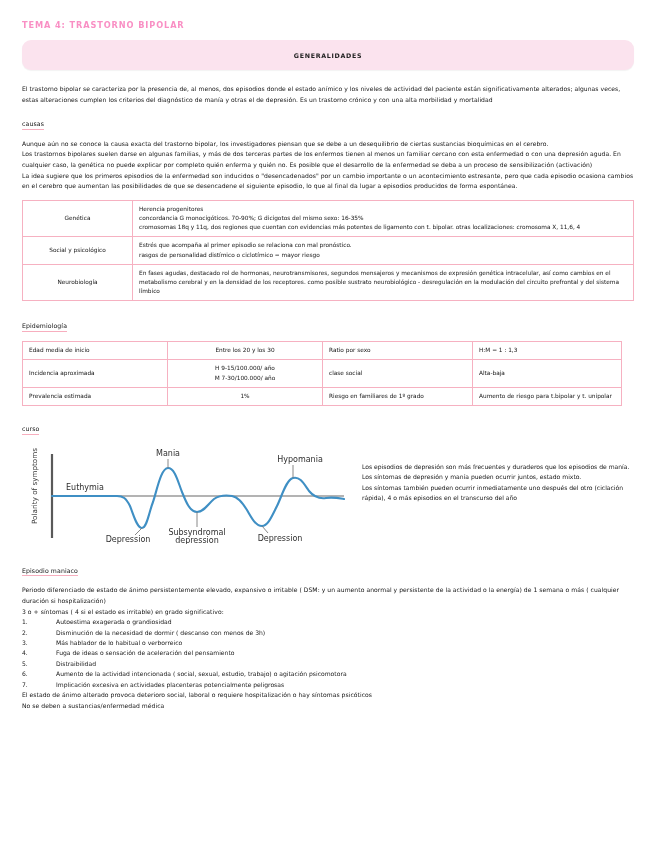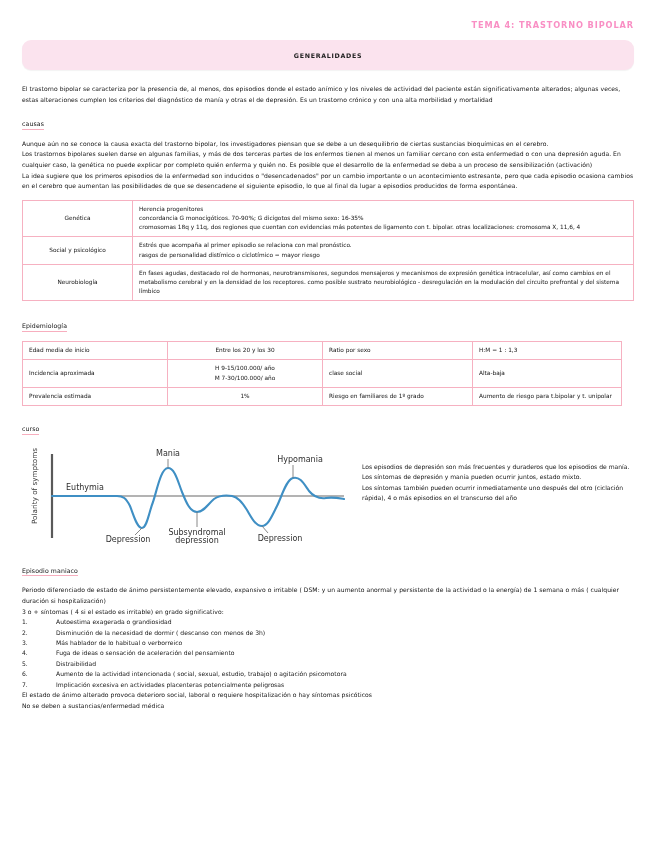--- a/index.html
+++ b/index.html
@@ -14,21 +14,21 @@
     position: relative;
     overflow: hidden;
   }
   .page {
     width: 656px; height: 848px;
     padding: 14px 22px 0 22px;
     position: relative;
   }
   
   .doc-title {
-    text-align: right;
+    text-align: left;
     color: #f98fc4;
     font-size: 8.2px;
     font-weight: bold;
     letter-spacing: 0.9px;
     margin: 6px 0 10px 0;
   }
   
   .banner {
     background: #fbe3ee;
     border-radius: 9px;

